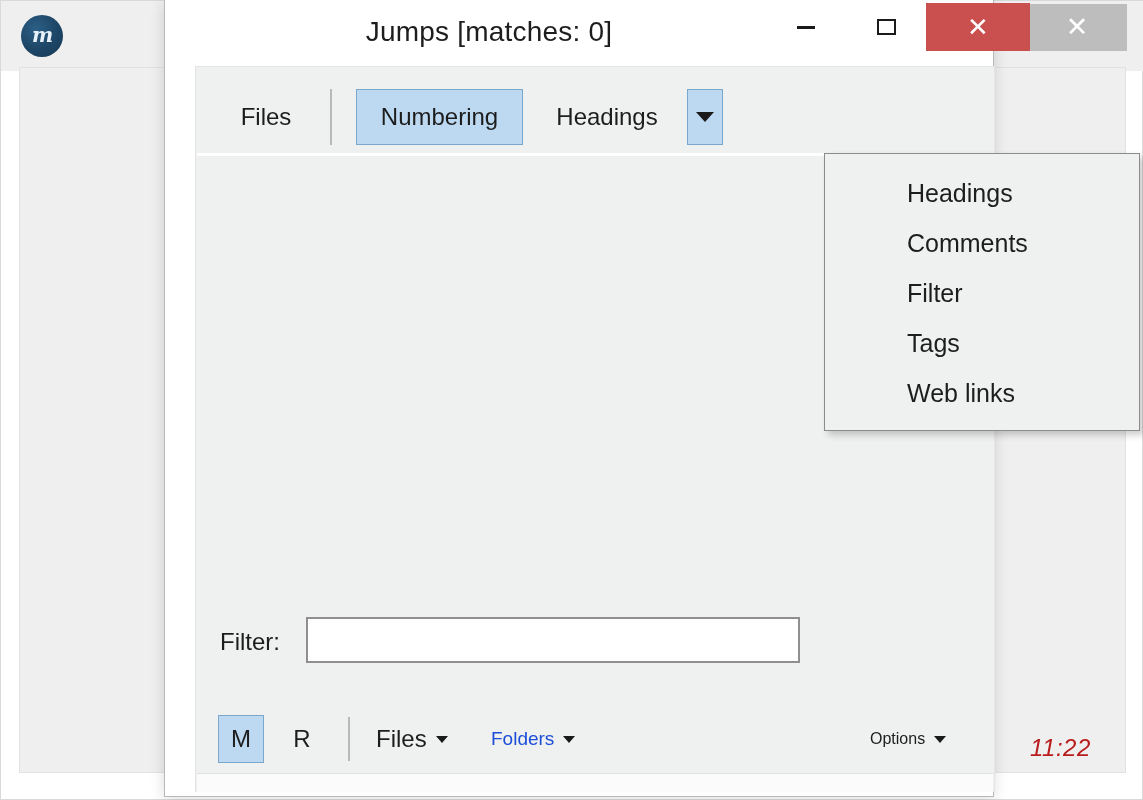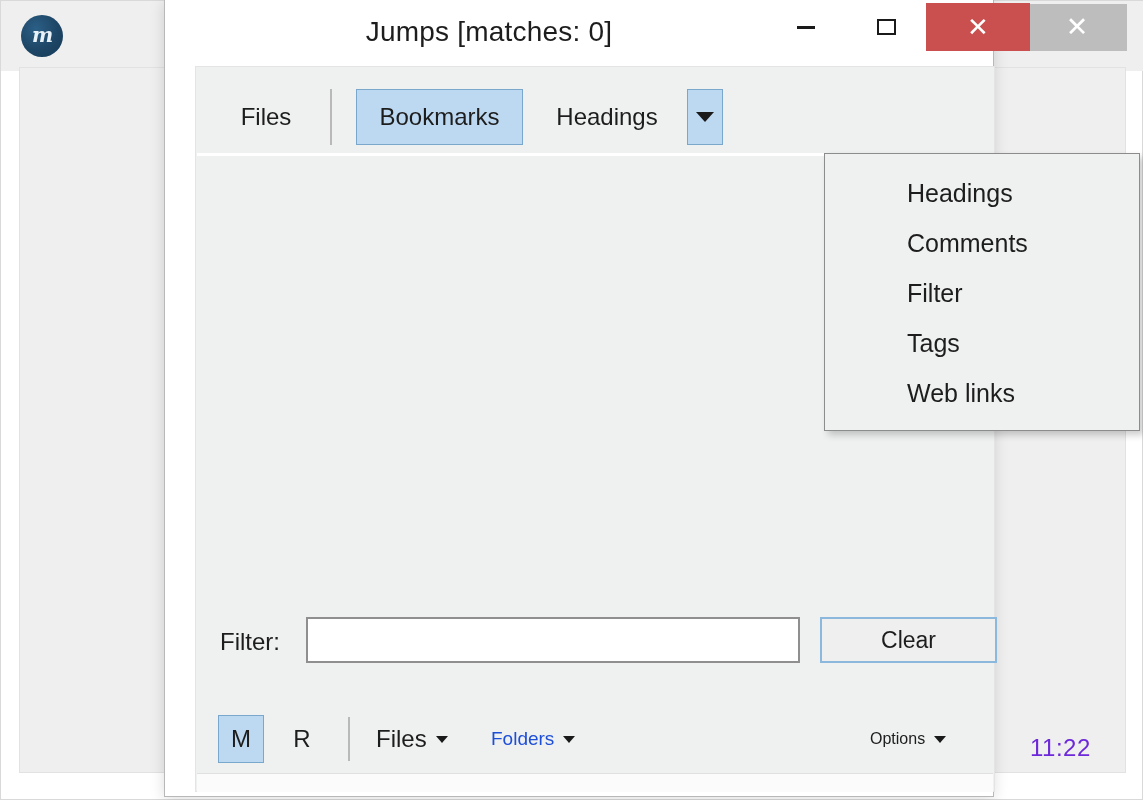--- a/index.html
+++ b/index.html
@@ -74,22 +74,23 @@
     left: 18px; top: 66px;
     width: 1107px; height: 706px;
     background: #efefef;
     border: 1px solid #e2e2e2;
     box-sizing: border-box;
   }
   #bg-clock {
     position: absolute;
     left: 1029px; top: 733px;
     font-size: 24px;
-    color: #6d28d9;
+    color: #b91c1c;
     letter-spacing: 0.5px;
+    font-style: italic;
   }
 
   
   #dialog {
     position: absolute;
     left: 164px; top: 0px;
     width: 830px; height: 797px;
     background: #ffffff;
     border: 1px solid #b8b8b8;
     border-top: none;
@@ -393,35 +394,34 @@
     <div class="winbtn" id="btn-close">
       <span class="close-glyph">✕</span>
     </div>
   </div>
 
   <div id="dlg-body">
 
     <div id="tabstrip">
       <div class="tab" id="tab-files">Files</div>
       <div id="tab-sep"></div>
-      <div class="tab" id="tab-bookmarks">Bookmarks</div>
+      <div class="tab" id="tab-bookmarks">Numbering</div>
       <div class="tab" id="tab-headings">Headings</div>
       <div id="tab-arrow">
         <span class="caret-down"></span>
       </div>
     </div>
 
     <div id="strip-divider"></div>
 
     <div id="list-area"></div>
 
     <div id="filter-row">
       <div id="filter-label">Filter:</div>
       <input id="filter-input" type="text" placeholder="" style="">
-      <div id="btn-clear">Clear</div>
     </div>
 
     <div id="statusbar">
       <div id="sb-m">M</div>
       <div id="sb-r">R</div>
       <div id="sb-sep"></div>
 
       <div id="sb-files">
         <span>Files</span>
         <span class="caret-small"></span>

